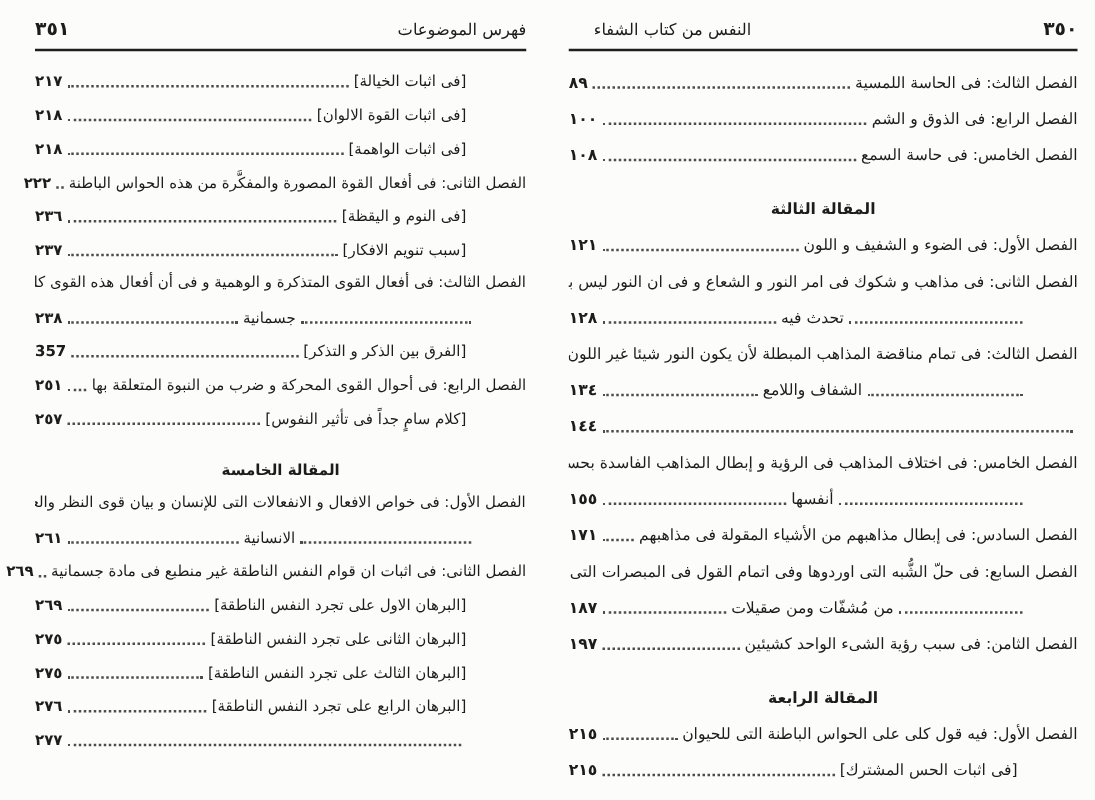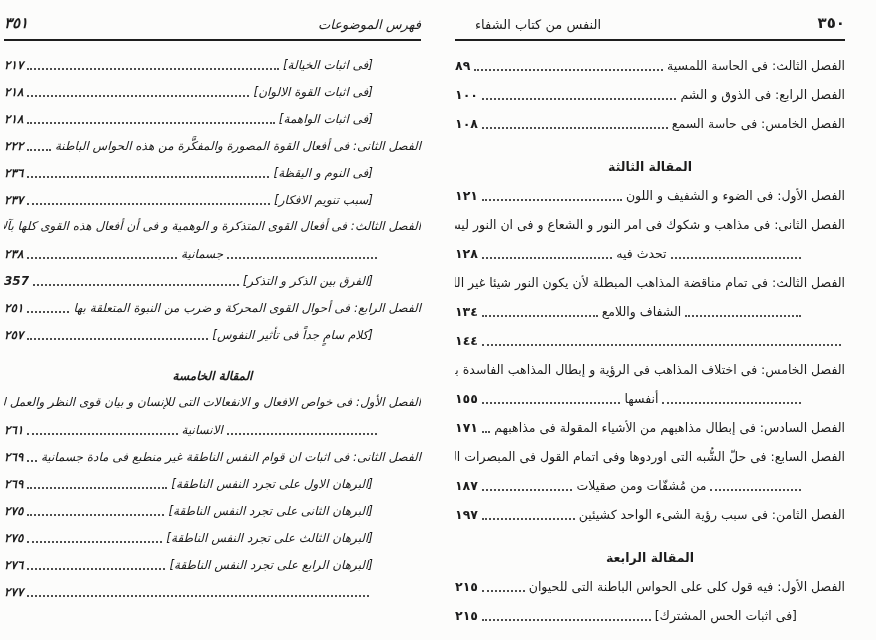--- a/index.html
+++ b/index.html
@@ -5,22 +5,22 @@
   html, body { margin: 0; padding: 0; }
   body {
     width: 876px; height: 640px;
     background: #fcfcfb;
     font-family: "DejaVu Sans", sans-serif;
     color: #1c1c1c;
     overflow: hidden;
   }
   .spread { display: flex; width: 876px; height: 640px; }
   .page { width: 438px; box-sizing: border-box; padding-top: 10px; }
-  .page-left  { padding-left: 4px; padding-right: 17px; font-style: italic; }
-  .page-right { padding-left: 17px; padding-right: 31px; }
+  .page-left  { padding-left: 28px; padding-right: 17px; }
+  .page-right { padding-left: 17px; padding-right: 14px; }
 
   .pg-header {
     display: flex; justify-content: space-between; align-items: flex-end;
     direction: ltr;
     height: 22px; padding-bottom: 7px;
     border-bottom: 2px solid #1e1e1e;
     font-size: 13.5px;
   }
   .page-right .pg-header { padding-left: 20px; }
   .pgnum { font-weight: bold; font-size: 15px; letter-spacing: 1px; }

